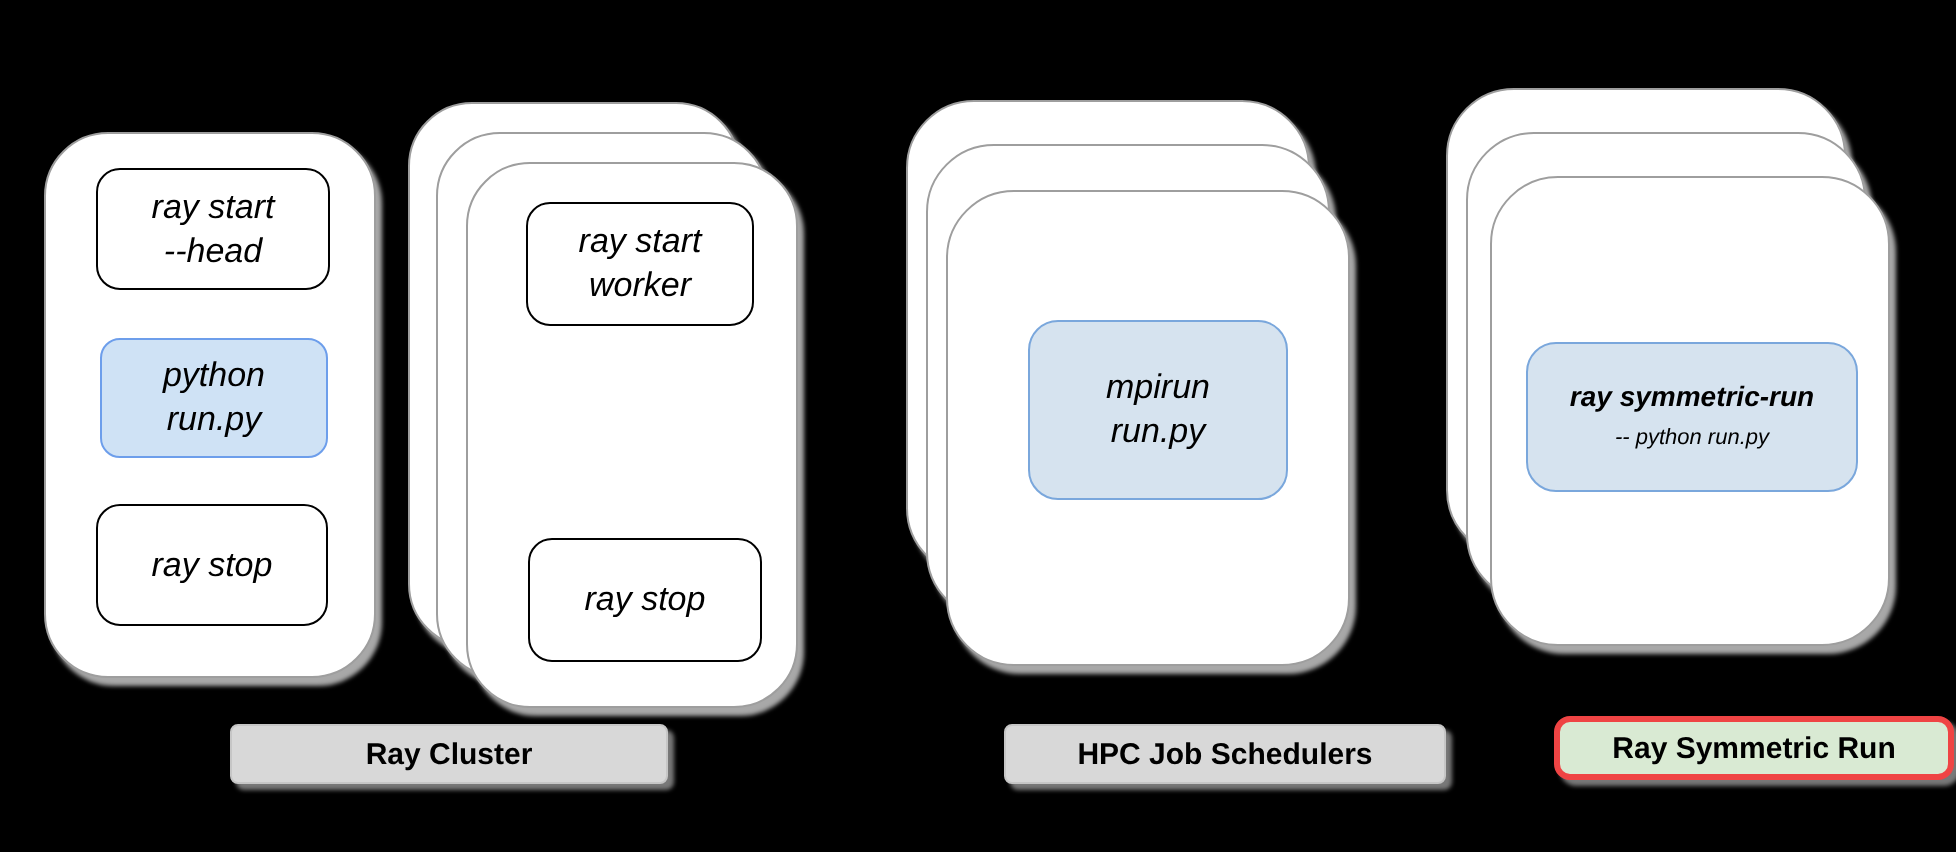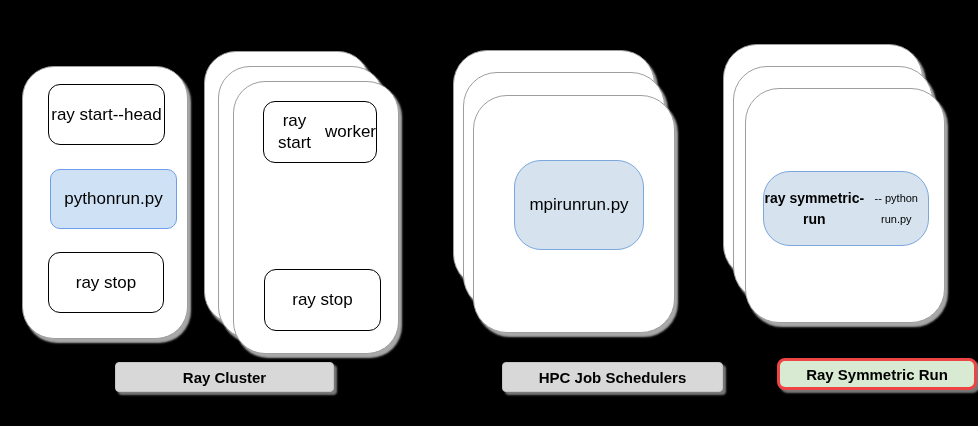--- a/index.html
+++ b/index.html
@@ -9,28 +9,28 @@
   }
   .card{
     position:absolute;background:#ffffff;border:1px solid #9e9e9e;
     border-radius:32px;box-shadow:3px 4px 2px rgba(198,198,198,0.85);
     box-sizing:border-box;
   }
   .card.small-r{border-radius:34px;}
   .cmd{
     position:absolute;background:#ffffff;border:1.5px solid #000000;
     border-radius:12px;box-sizing:border-box;
-    display:flex;flex-direction:row;align-items:center;justify-content:center;
-    font-size:17px;line-height:22px;text-align:center;
+    display:flex;flex-direction:column;align-items:center;justify-content:center;
+    font-size:17px;line-height:22px;text-align:center;font-style:italic;
   }
   .cmd.blue{
     background:#cfe2f5;border:1.5px solid #6d9eeb;border-radius:10px;
   }
   .cmd.blue-muted{
-    background:#d6e3ef;border:1.5px solid #7aa7dc;border-radius:27px;
+    background:#d6e3ef;border:1.5px solid #7aa7dc;border-radius:15px;
   }
   .cmd .bold{font-weight:bold;font-size:14px;line-height:21px;}
   .cmd .sub{font-size:11px;line-height:21px;}
   .tag{
     position:absolute;box-sizing:border-box;
     display:flex;align-items:center;justify-content:center;
     font-size:15px;font-weight:bold;text-align:center;
     border-radius:4px;box-shadow:3px 3px 2px rgba(150,150,150,0.8);margin-left:32px;
   }
   .tag.gray{background:#d8d8d8;border:1px solid #c6c6c6;}
@@ -39,21 +39,21 @@
 </head>
 <body>
 
 <div id="canvas">
 
   <div class="card" style="left:22px;top:66px;width:166px;height:273px;">
     <div class="cmd" style="left:25px;top:17px;width:117px;height:61px;">
       <span>ray start</span>
       <span>--head</span>
     </div>
-    <div class="cmd blue" style="left:27px;top:102px;width:127px;height:60px;">
+    <div class="cmd blue" style="left:27px;top:102px;width:114px;height:60px;">
       <span>python</span>
       <span>run.py</span>
     </div>
     <div class="cmd" style="left:25px;top:185px;width:116px;height:61px;">
       <span>ray stop</span>
     </div>
   </div>
 
   <div class="card" style="left:204px;top:51px;width:166px;height:273px;"></div>
   <div class="card" style="left:218px;top:66px;width:166px;height:273px;"></div>

